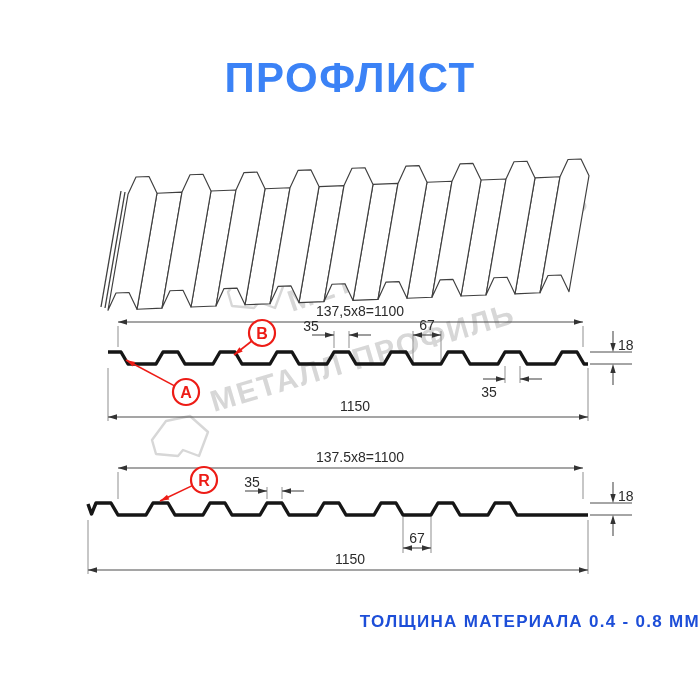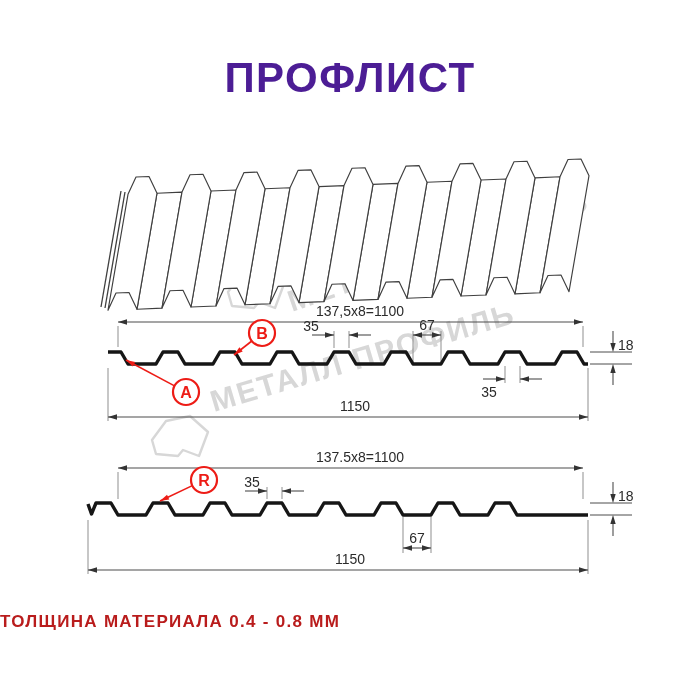--- a/index.html
+++ b/index.html
@@ -3,28 +3,28 @@
 <meta charset="utf-8">
 <style>
   html,body{margin:0;padding:0;background:#fff;}
   .page{
     width:700px;height:700px;position:relative;background:#ffffff;
     font-family:"Liberation Sans", sans-serif;overflow:hidden;
   }
   .hdr{position:absolute;top:0;left:0;right:0;text-align:center;}
   .hdr h1{
     margin:0;padding-top:54px;font-size:42px;font-weight:800;
-    letter-spacing:1.5px;color:#4c1d95;
+    letter-spacing:1.5px;color:#3b82f6;
   }
   .hdr .subtitle{
     margin-top:9px;font-size:19px;font-weight:700;letter-spacing:1px;color:#262626;
   }
   .ftr{
-    position:absolute;left:0;right:0;top:612px;text-align:left;
-    font-size:17px;font-weight:600;letter-spacing:1.3px;color:#b91c1c;
+    position:absolute;left:0;right:0;top:612px;text-align:right;
+    font-size:17px;font-weight:600;letter-spacing:1.3px;color:#1d4ed8;
   }
   svg#drawing{position:absolute;left:0;top:0;}
   svg text{font-family:"Liberation Sans", sans-serif;}
 </style>
 </head>
 <body>
 
 <div class="page">
   <div class="hdr">
     <h1>ПРОФЛИСТ</h1>

